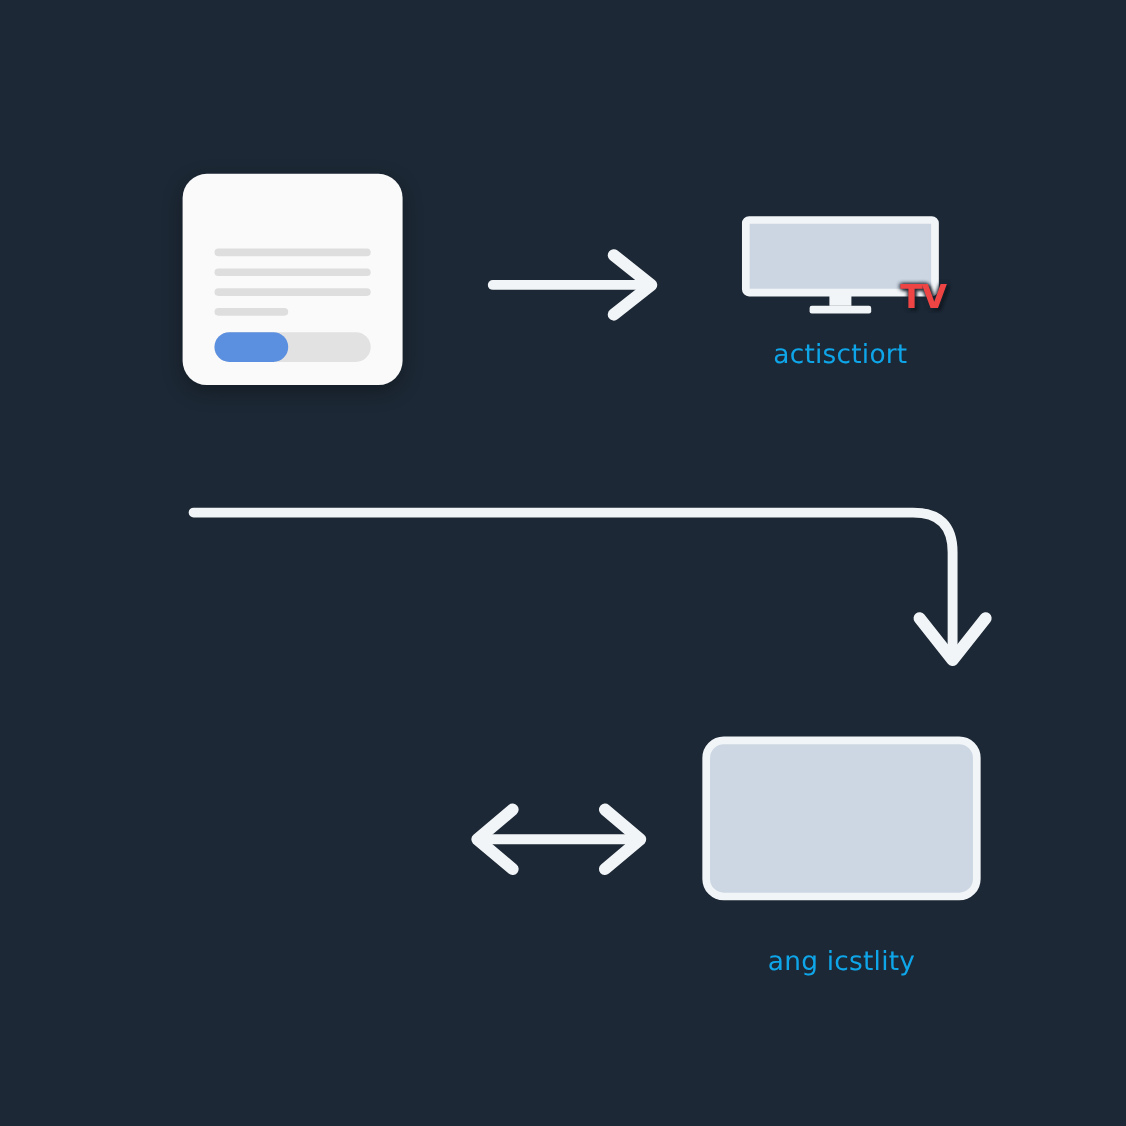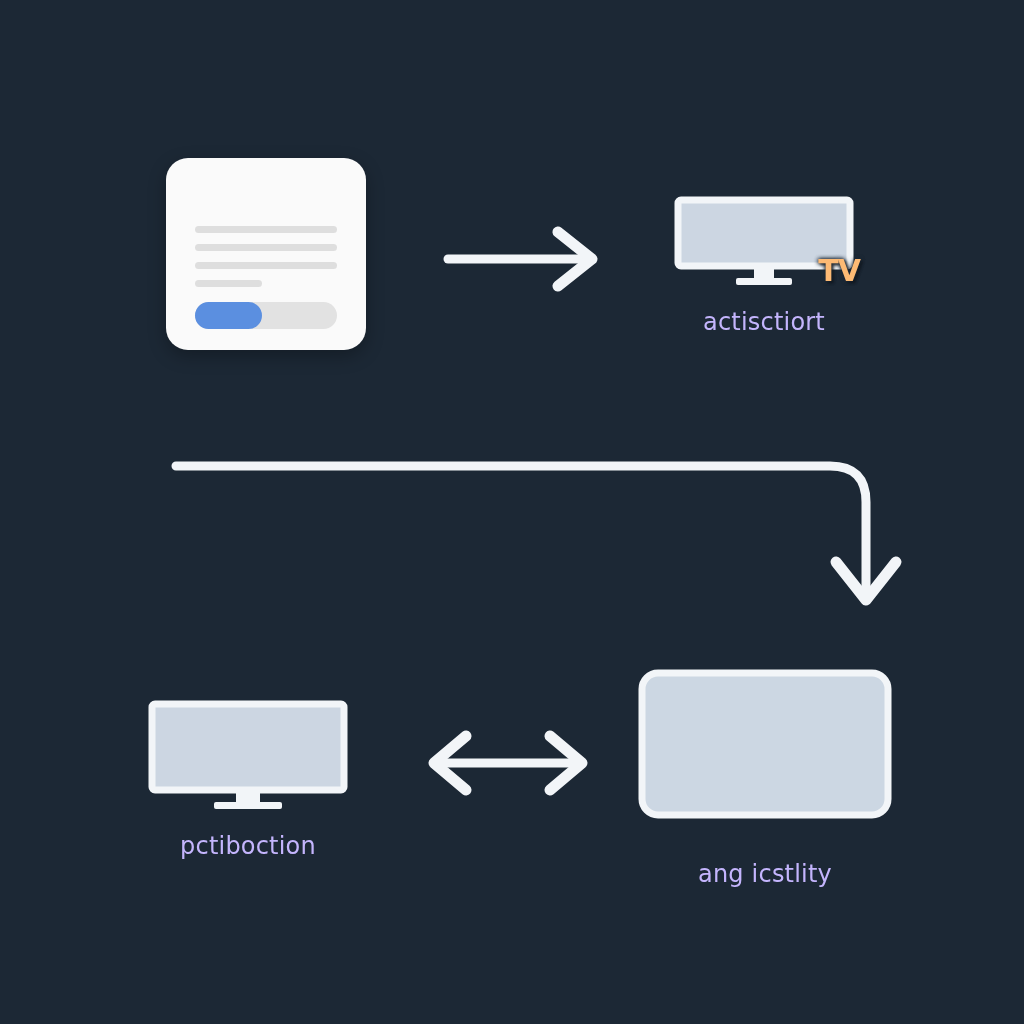--- a/index.html
+++ b/index.html
@@ -91,21 +91,21 @@
 
   
   .node {
     position: absolute;
     display: flex;
     flex-direction: column;
     align-items: center;
   }
   .node-label {
     margin-top: 16px;
-    color: #c4b5fd;
+    color: #0ea5e9;
     font-size: 24px;
     font-family: "DejaVu Sans", sans-serif;
     font-weight: 400;
     letter-spacing: 0.2px;
     white-space: nowrap;
     text-align: center;
   }
 
   
   .node-tv   { left: 648px; top: 196px; width: 232px; }
@@ -113,21 +113,21 @@
   .node-mon  { left: 132px; top: 700px; width: 232px; }
   
   .node-panel{ left: 630px; top: 668px; width: 270px; gap: 20px; }
 
   .screen-wrap { position: relative; }
 
   .tv-badge {
     position: absolute;
     right: -6px;
     bottom: 6px;
-    color: #fdba74;
+    color: #ef4444;
     font-size: 30px;
     font-weight: 700;
     font-family: "DejaVu Sans", sans-serif;
     letter-spacing: -1px;
     text-shadow:
        0 0 4px #1c2835, 0 0 4px #1c2835,
        2px 2px 3px rgba(0,0,0,0.65);
     line-height: 1;
   }
 </style>
@@ -167,30 +167,20 @@
     <div class="node-label">actisctiort</div>
   </div>
 
   <div class="elbow-connector">
     <svg width="760" height="180" viewBox="0 0 760 180">
       <path d="M 6 22 L 660 22 Q 696 22 696 58 L 696 146" fill="none" stroke="#f2f5f8" stroke-width="9" stroke-linecap="round"></path>
       <polyline points="666,118 696,156 726,118" fill="none" stroke="#f2f5f8" stroke-width="11" stroke-linecap="round" stroke-linejoin="round"></polyline>
     </svg>
   </div>
 
-  <div class="node node-mon">
-    <div class="screen-wrap">
-      <svg width="200" height="112" viewBox="0 0 200 112">
-        <rect x="4" y="4" width="192" height="86" rx="3" fill="#ccd6e2" stroke="#f2f5f8" stroke-width="7"></rect>
-        <rect x="88" y="90" width="24" height="14" fill="#f2f5f8"></rect>
-        <rect x="66" y="102" width="68" height="7" rx="2" fill="#f2f5f8"></rect>
-      </svg>
-    </div>
-    <div class="node-label">pctiboction</div>
-  </div>
 
   <div class="arrow-bidir">
     <svg width="180" height="90" viewBox="0 0 180 90">
       <line x1="22" y1="45" x2="158" y2="45" stroke="#f2f5f8" stroke-width="9" stroke-linecap="round"></line>
       <polyline points="48,18 16,45 48,72" fill="none" stroke="#f2f5f8" stroke-width="11" stroke-linecap="round" stroke-linejoin="round"></polyline>
       <polyline points="132,18 164,45 132,72" fill="none" stroke="#f2f5f8" stroke-width="11" stroke-linecap="round" stroke-linejoin="round"></polyline>
     </svg>
   </div>
 
   <div class="node node-panel">

